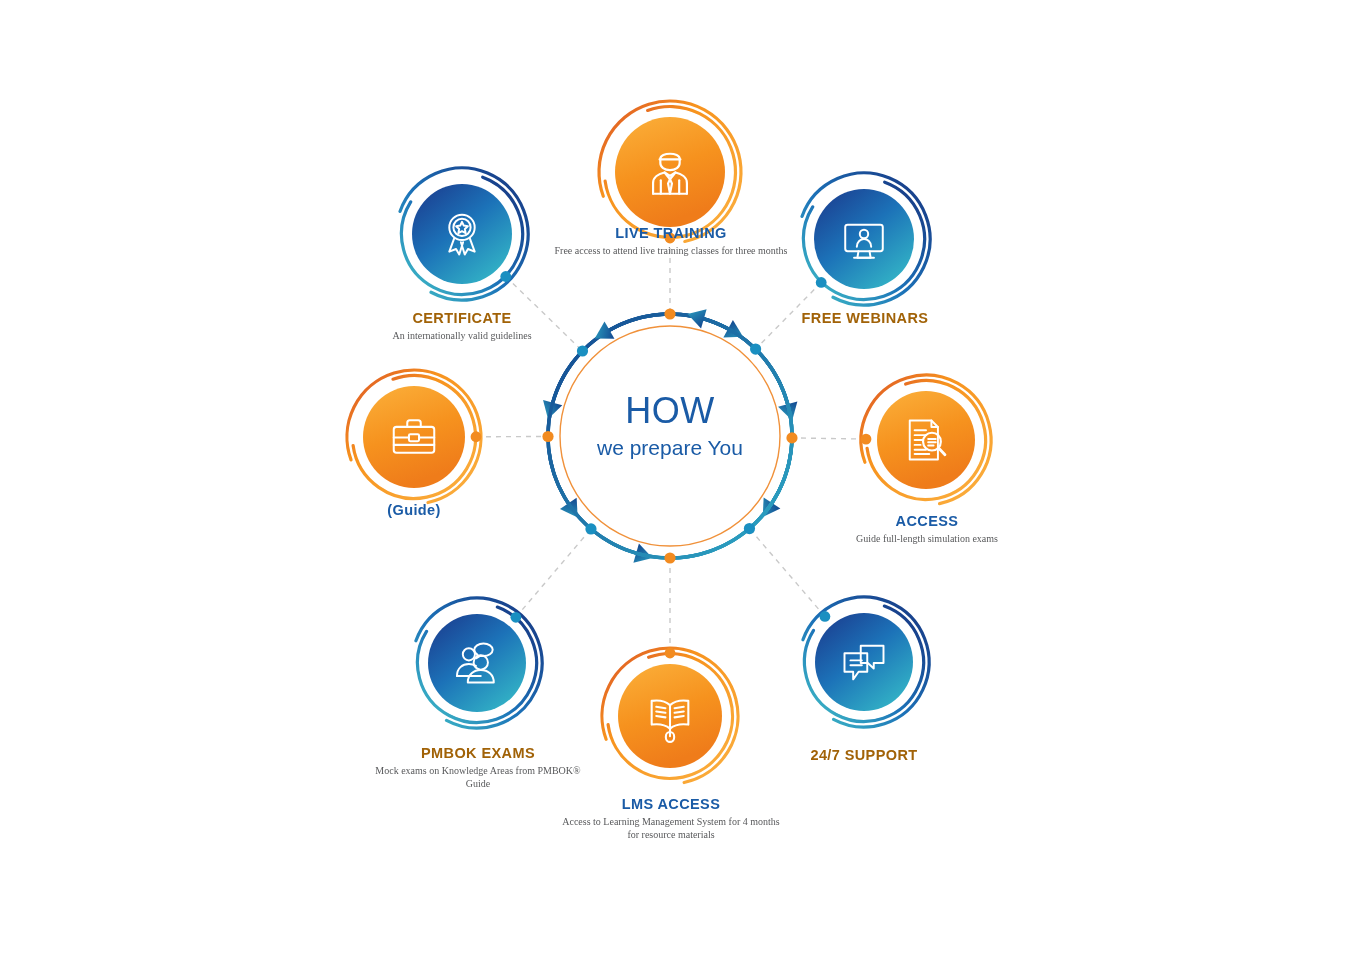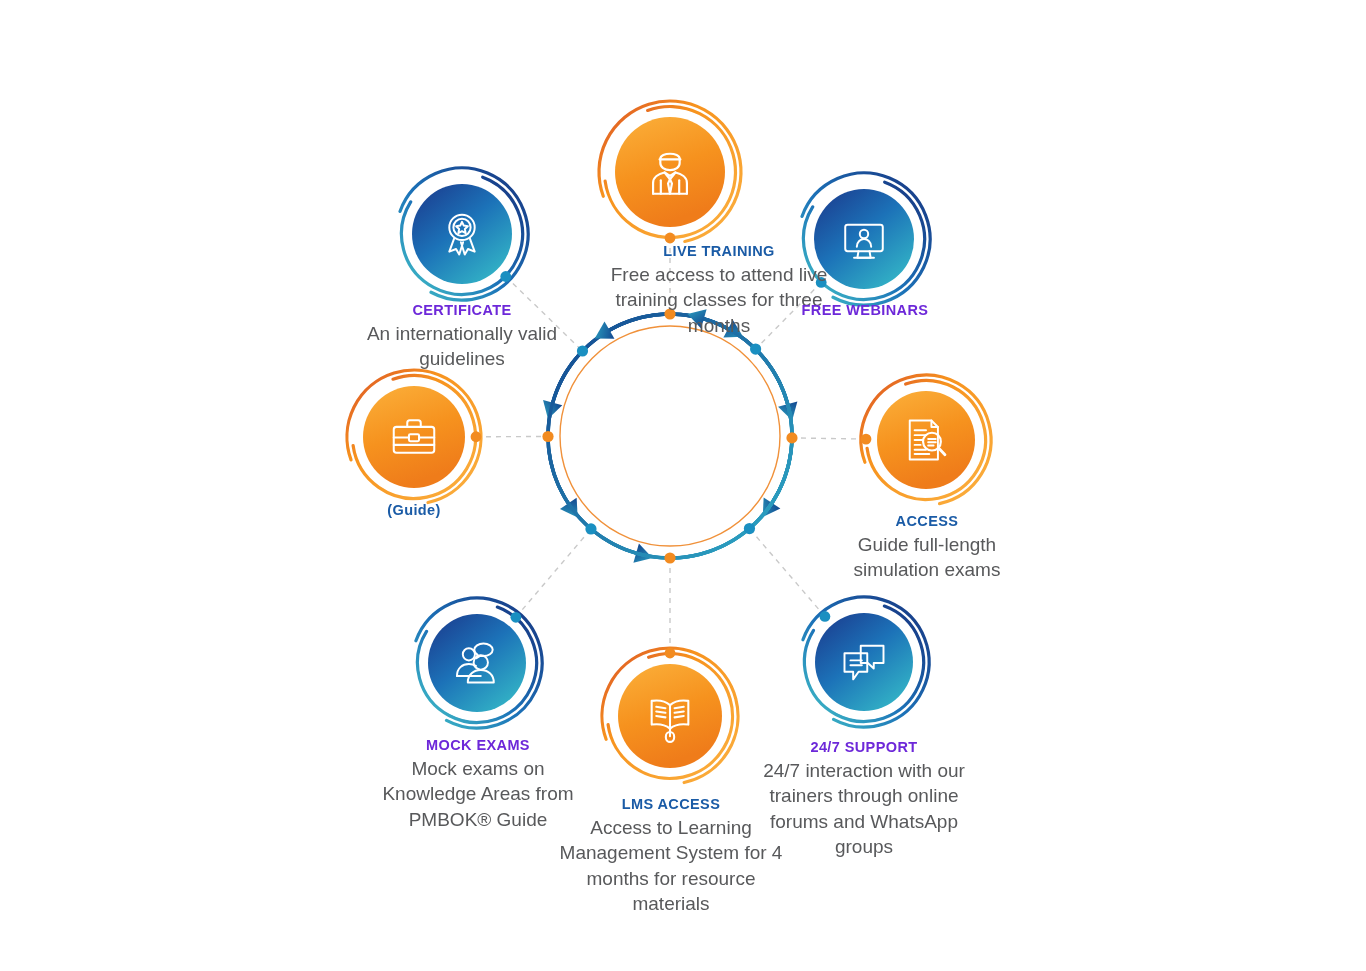--- a/index.html
+++ b/index.html
@@ -59,25 +59,26 @@
     pointer-events: none;
   }
   .node-title {
     font-size: 14.5px;
     font-weight: bold;
     letter-spacing: 0.4px;
     line-height: 1.25;
     margin-bottom: 2px;
   }
   .node-title.blue  { color: #1a5ba6; }
-  .node-title.orange{ color: #6d28d9; }
+  .node-title.orange{ color: #a16207; margin-top: 8px; }
   .node-desc {
-    font-size: 19px;
+    font-size: 10px;
     color: #58595b;
     line-height: 1.33;
+    font-family: Liberation Serif, serif;
   }
 </style>
 </head>
 <body>
 
 <div id="stage">
 
   <svg class="layer" id="svg-connectors" viewBox="0 0 1366 971">
     <defs>
       <linearGradient id="gradOrange" x1="0" y1="0" x2="0.35" y2="1">
@@ -304,43 +305,46 @@
             <circle cx="24" cy="18" r="7.8"></circle>
             <path d="M24 13 L25.6 16.4 L29.3 16.9 L26.6 19.5 L27.3 23.2 L24 21.4 L20.7 23.2 L21.4 19.5 L18.7 16.9 L22.4 16.4 Z"></path>
             <path d="M17 27.8 L12.5 40 L18.6 37.6 L21.5 42.5 L25 31.5"></path>
             <path d="M31 27.8 L35.5 40 L29.4 37.6 L26.5 42.5 L23 31.5"></path>
           </g>
         </g>
         <circle cx="505.760050266583" cy="276.49774112427775" r="5.4" fill="#1a8fc1"></circle>
       </g>
     </svg>
 
+  <div class="hub-text">
+    <div class="hub-title">HOW</div>
+    <div class="hub-sub">we prepare You</div>
+  </div>
 
   <div id="captions">
-      <div class="node-caption" style="left: 540px; top: 242px; width: 262px; margin-left: 48px;">
+      <div class="node-caption" style="left: 540px; top: 224px; width: 262px;">
         <div class="node-title blue">LIVE TRAINING</div>
         <div class="node-desc">Free access to attend live training classes for three months</div>
       </div>
       <div class="node-caption" style="left: 754px; top: 301px; width: 222px;">
         <div class="node-title orange">FREE WEBINARS</div>
       </div>
       <div class="node-caption" style="left: 816px; top: 512px; width: 222px;">
         <div class="node-title blue">ACCESS</div>
         <div class="node-desc">Guide full-length simulation exams</div>
       </div>
       <div class="node-caption" style="left: 752px; top: 738px; width: 224px;">
         <div class="node-title orange">24/7 SUPPORT</div>
-        <div class="node-desc">24/7 interaction with our trainers through online forums and WhatsApp groups</div>
       </div>
       <div class="node-caption" style="left: 556px; top: 795px; width: 230px;">
         <div class="node-title blue">LMS ACCESS</div>
         <div class="node-desc">Access to Learning Management System for 4 months for resource materials</div>
       </div>
       <div class="node-caption" style="left: 367px; top: 736px; width: 222px;">
-        <div class="node-title orange">MOCK EXAMS</div>
+        <div class="node-title orange">PMBOK EXAMS</div>
         <div class="node-desc">Mock exams on Knowledge Areas from PMBOK® Guide</div>
       </div>
       <div class="node-caption" style="left: 282px; top: 501px; width: 264px;">
         <div class="node-title blue">(Guide)</div>
       </div>
       <div class="node-caption" style="left: 352px; top: 301px; width: 220px;">
         <div class="node-title orange">CERTIFICATE</div>
         <div class="node-desc">An internationally valid guidelines</div>
       </div>
     </div>

